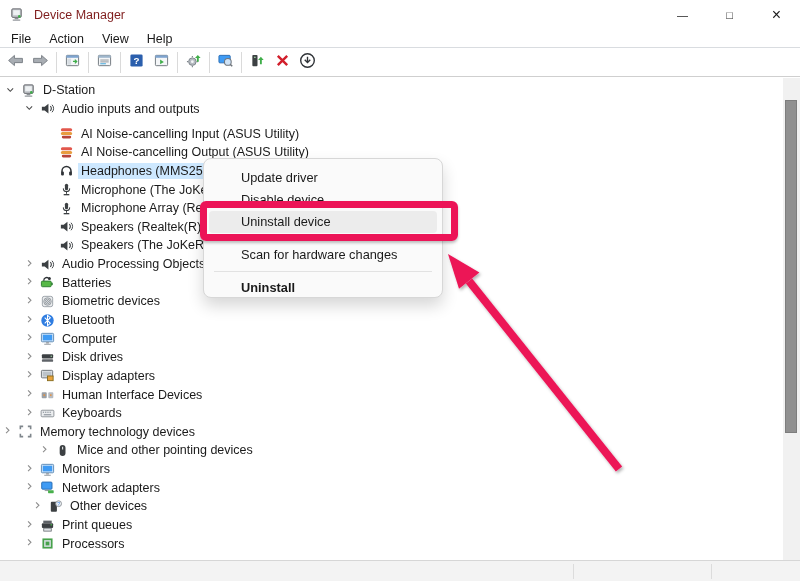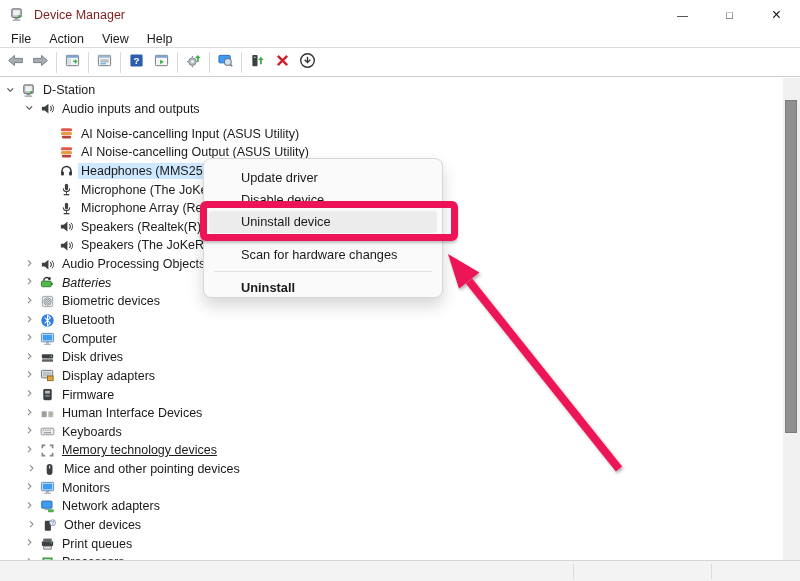--- a/index.html
+++ b/index.html
@@ -284,21 +284,21 @@
       </span>
       <span class="t-icon">
         <svg width="15" height="15" viewBox="0 0 16 16">
           <path d="M2 6 h3 l4 -3.2 v10.4 l-4 -3.2 h-3 z" fill="#3c4043"></path>
           <path d="M11 5.5 a3.4 3.4 0 0 1 0 5" stroke="#3c4043" fill="none" stroke-width="1.2"></path>
           <path d="M12.8 4 a5.6 5.6 0 0 1 0 8" stroke="#3c4043" fill="none" stroke-width="1"></path>
         </svg>
       </span>
       <span class="t-label">Audio Processing Objects</span>
     </div>
-    <div class="tree-row" style="padding-left: 22px; font-style: italic;">
+    <div class="tree-row" style="padding-left: 22px;">
       <span class="chev">
         <svg width="13" height="13" viewBox="0 0 16 16">
           <path d="M5 3 L8.5 6.5 L5 10" fill="none" stroke="#8d8d8d" stroke-width="1.4"></path>
         </svg>
       </span>
       <span class="t-icon">
         <svg width="15" height="15" viewBox="0 0 16 16">
           <rect x="1.5" y="6.5" width="10.5" height="6" rx="1.2" fill="#57b947" stroke="#2e7d32"></rect>
           <rect x="12" y="8.2" width="1.6" height="2.6" fill="#2e7d32"></rect>
           <path d="M4 6 C4 3 7 2 9 3.2" stroke="#2f3337" fill="none" stroke-width="1.4"></path>
@@ -375,35 +375,20 @@
         </svg>
       </span>
       <span class="t-icon">
         <svg width="15" height="15" viewBox="0 0 16 16">
           <rect x="1.5" y="2.5" width="12" height="8" rx="1" fill="#dfe3e6" stroke="#6b7075"></rect>
           <rect x="3" y="4" width="9" height="5" fill="#bcc3c9"></rect>
           <rect x="8" y="8.5" width="6" height="5" fill="#e8a33d" stroke="#8a6d1f"></rect>
         </svg>
       </span>
       <span class="t-label">Display adapters</span>
-    </div>
-    <div class="tree-row" style="padding-left: 22px;">
-      <span class="chev">
-        <svg width="13" height="13" viewBox="0 0 16 16">
-          <path d="M5 3 L8.5 6.5 L5 10" fill="none" stroke="#8d8d8d" stroke-width="1.4"></path>
-        </svg>
-      </span>
-      <span class="t-icon">
-        <svg width="15" height="15" viewBox="0 0 16 16">
-          <rect x="3.5" y="2" width="9" height="12" rx="1.5" fill="#3c4043"></rect>
-          <rect x="5.5" y="4" width="5" height="3" fill="#b9bec3"></rect>
-          <rect x="5.5" y="9" width="5" height="1" fill="#b9bec3"></rect>
-        </svg>
-      </span>
-      <span class="t-label">Firmware</span>
     </div>
     <div class="tree-row" style="padding-left: 22px;">
       <span class="chev">
         <svg width="13" height="13" viewBox="0 0 16 16">
           <path d="M5 3 L8.5 6.5 L5 10" fill="none" stroke="#8d8d8d" stroke-width="1.4"></path>
         </svg>
       </span>
       <span class="t-icon">
         <svg width="15" height="15" viewBox="0 0 16 16">
           <rect x="1.8" y="5.5" width="5.4" height="6.5" rx="1" fill="#9aa0a6"></rect>
@@ -425,34 +410,34 @@
           <rect x="1.2" y="4.5" width="13.6" height="7" rx="1" fill="#eceef0" stroke="#8d9297"></rect>
           <rect x="3" y="6" width="1.4" height="1.4" fill="#9aa0a6"></rect>
           <rect x="5.4" y="6" width="1.4" height="1.4" fill="#9aa0a6"></rect>
           <rect x="7.8" y="6" width="1.4" height="1.4" fill="#9aa0a6"></rect>
           <rect x="10.2" y="6" width="1.4" height="1.4" fill="#9aa0a6"></rect>
           <rect x="4" y="8.6" width="8" height="1.4" fill="#9aa0a6"></rect>
         </svg>
       </span>
       <span class="t-label">Keyboards</span>
     </div>
-    <div class="tree-row" style="padding-left: 22px; text-decoration: underline;">
+    <div class="tree-row" style="">
       <span class="chev">
         <svg width="13" height="13" viewBox="0 0 16 16">
           <path d="M5 3 L8.5 6.5 L5 10" fill="none" stroke="#8d8d8d" stroke-width="1.4"></path>
         </svg>
       </span>
       <span class="t-icon">
         <svg width="15" height="15" viewBox="0 0 16 16">
           <path d="M5.5 2.5 h-3 v3 M10.5 2.5 h3 v3 M5.5 13.5 h-3 v-3 M10.5 13.5 h3 v-3" fill="none" stroke="#7f868c" stroke-width="1.7"></path>
         </svg>
       </span>
       <span class="t-label">Memory technology devices</span>
     </div>
-    <div class="tree-row" style="padding-left: 24px;">
+    <div class="tree-row" style="padding-left: 37px;">
       <span class="chev">
         <svg width="13" height="13" viewBox="0 0 16 16">
           <path d="M5 3 L8.5 6.5 L5 10" fill="none" stroke="#8d8d8d" stroke-width="1.4"></path>
         </svg>
       </span>
       <span class="t-icon">
         <svg width="15" height="15" viewBox="0 0 16 16">
           <rect x="5" y="2.2" width="6.2" height="11.6" rx="3.1" fill="#3c4043"></rect>
           <line x1="8.1" y1="4" x2="8.1" y2="7" stroke="#dfe3e6" stroke-width="1.2"></line>
         </svg>
@@ -483,21 +468,21 @@
       </span>
       <span class="t-icon">
         <svg width="15" height="15" viewBox="0 0 16 16">
           <rect x="1.8" y="2.2" width="11" height="7.6" rx="1" fill="#3f9bf4" stroke="#2a6db3"></rect>
           <rect x="5" y="10.4" width="4.5" height="1.4" fill="#9aa0a6"></rect>
           <rect x="8.6" y="11" width="6" height="3" rx=".6" fill="#47b04b"></rect>
         </svg>
       </span>
       <span class="t-label">Network adapters</span>
     </div>
-    <div class="tree-row" style="padding-left: 24px; text-align: center;">
+    <div class="tree-row" style="padding-left: 30px; text-align: center;">
       <span class="chev">
         <svg width="13" height="13" viewBox="0 0 16 16">
           <path d="M5 3 L8.5 6.5 L5 10" fill="none" stroke="#8d8d8d" stroke-width="1.4"></path>
         </svg>
       </span>
       <span class="t-icon">
         <svg width="15" height="15" viewBox="0 0 16 16">
           <rect x="3" y="3" width="6.5" height="10.5" rx="1" fill="#3c4043"></rect>
           <circle cx="11.3" cy="5" r="3.1" fill="#eef2f6" stroke="#8d9297"></circle>
           <text x="11.3" y="7" text-anchor="middle" font-size="5.4" fill="#2f7de1" font-family="Liberation Sans, sans-serif">?</text>

